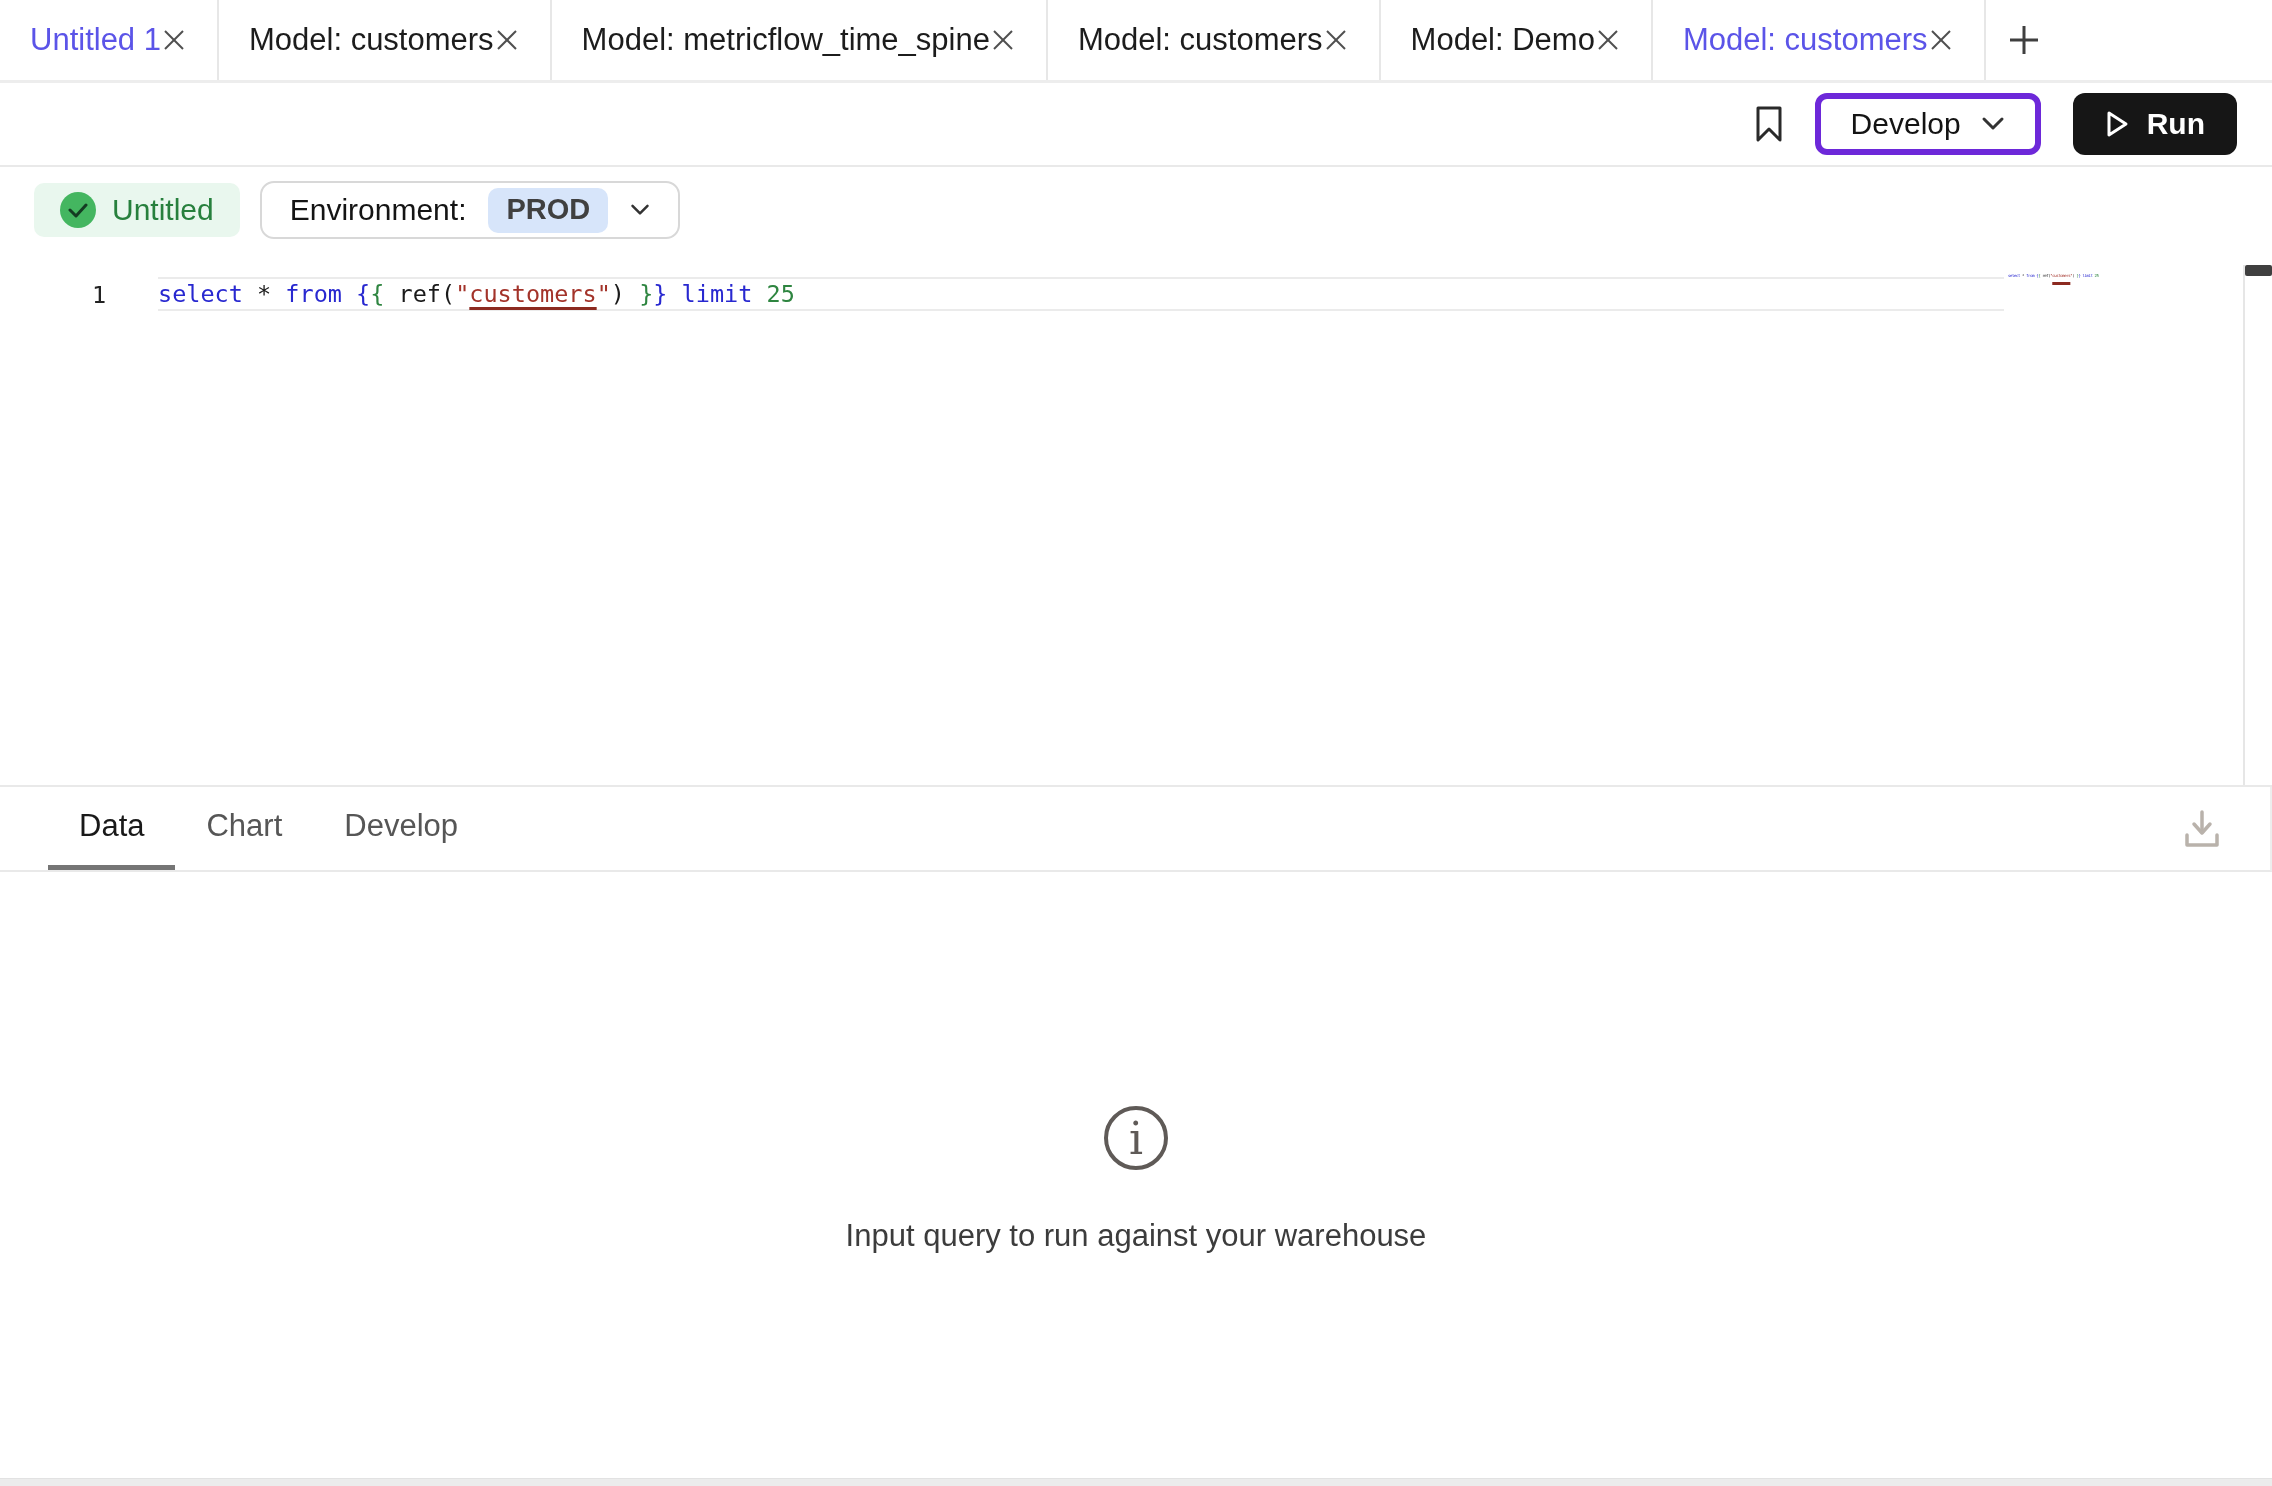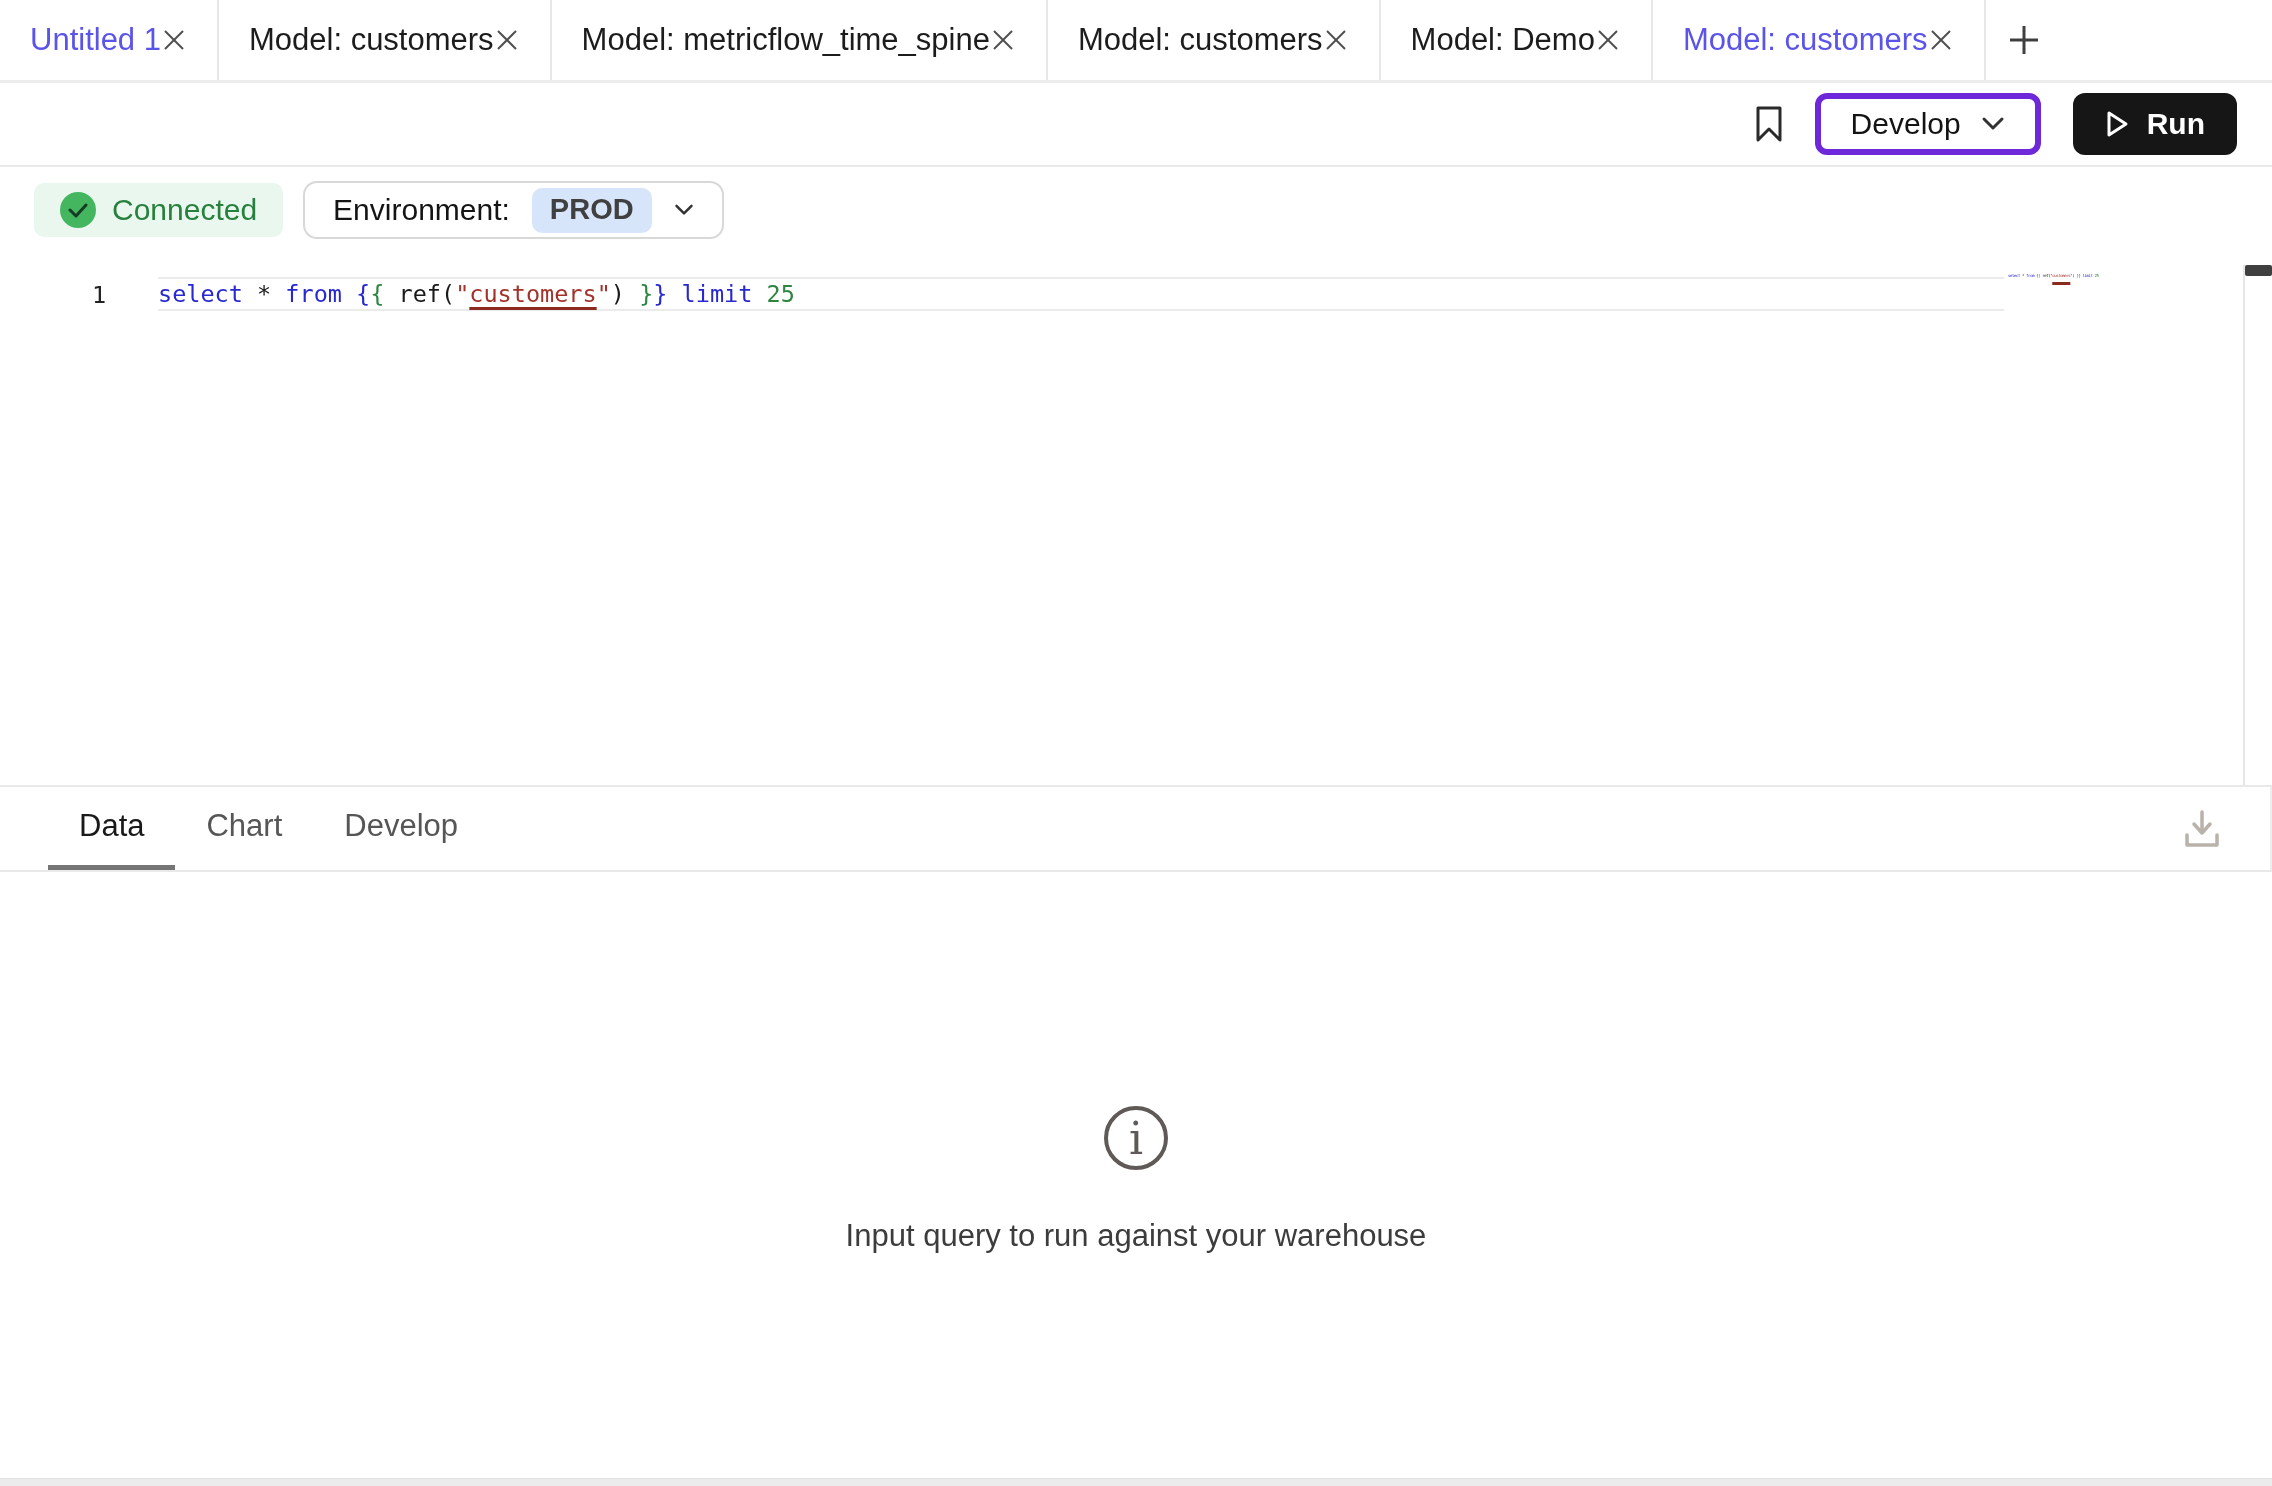--- a/index.html
+++ b/index.html
@@ -300,21 +300,21 @@
 </div>
 
 <div class="editor">
   <div class="status-row">
     <div class="conn-badge">
       <span class="conn-circle">
         <svg viewBox="0 0 20 16">
             <polyline points="2,8 8,14 18,3"></polyline>
           </svg>
       </span>
-      <span>Connected</span>
+      <span>Untitled</span>
     </div>
     <div class="env-select">
       <span>Environment:</span>
       <span class="env-pill">PROD</span>
       <svg class="chev" viewBox="0 0 24 16">
         <polyline points="3,3 12,12 21,3"></polyline>
       </svg>
     </div>
   </div>
 

